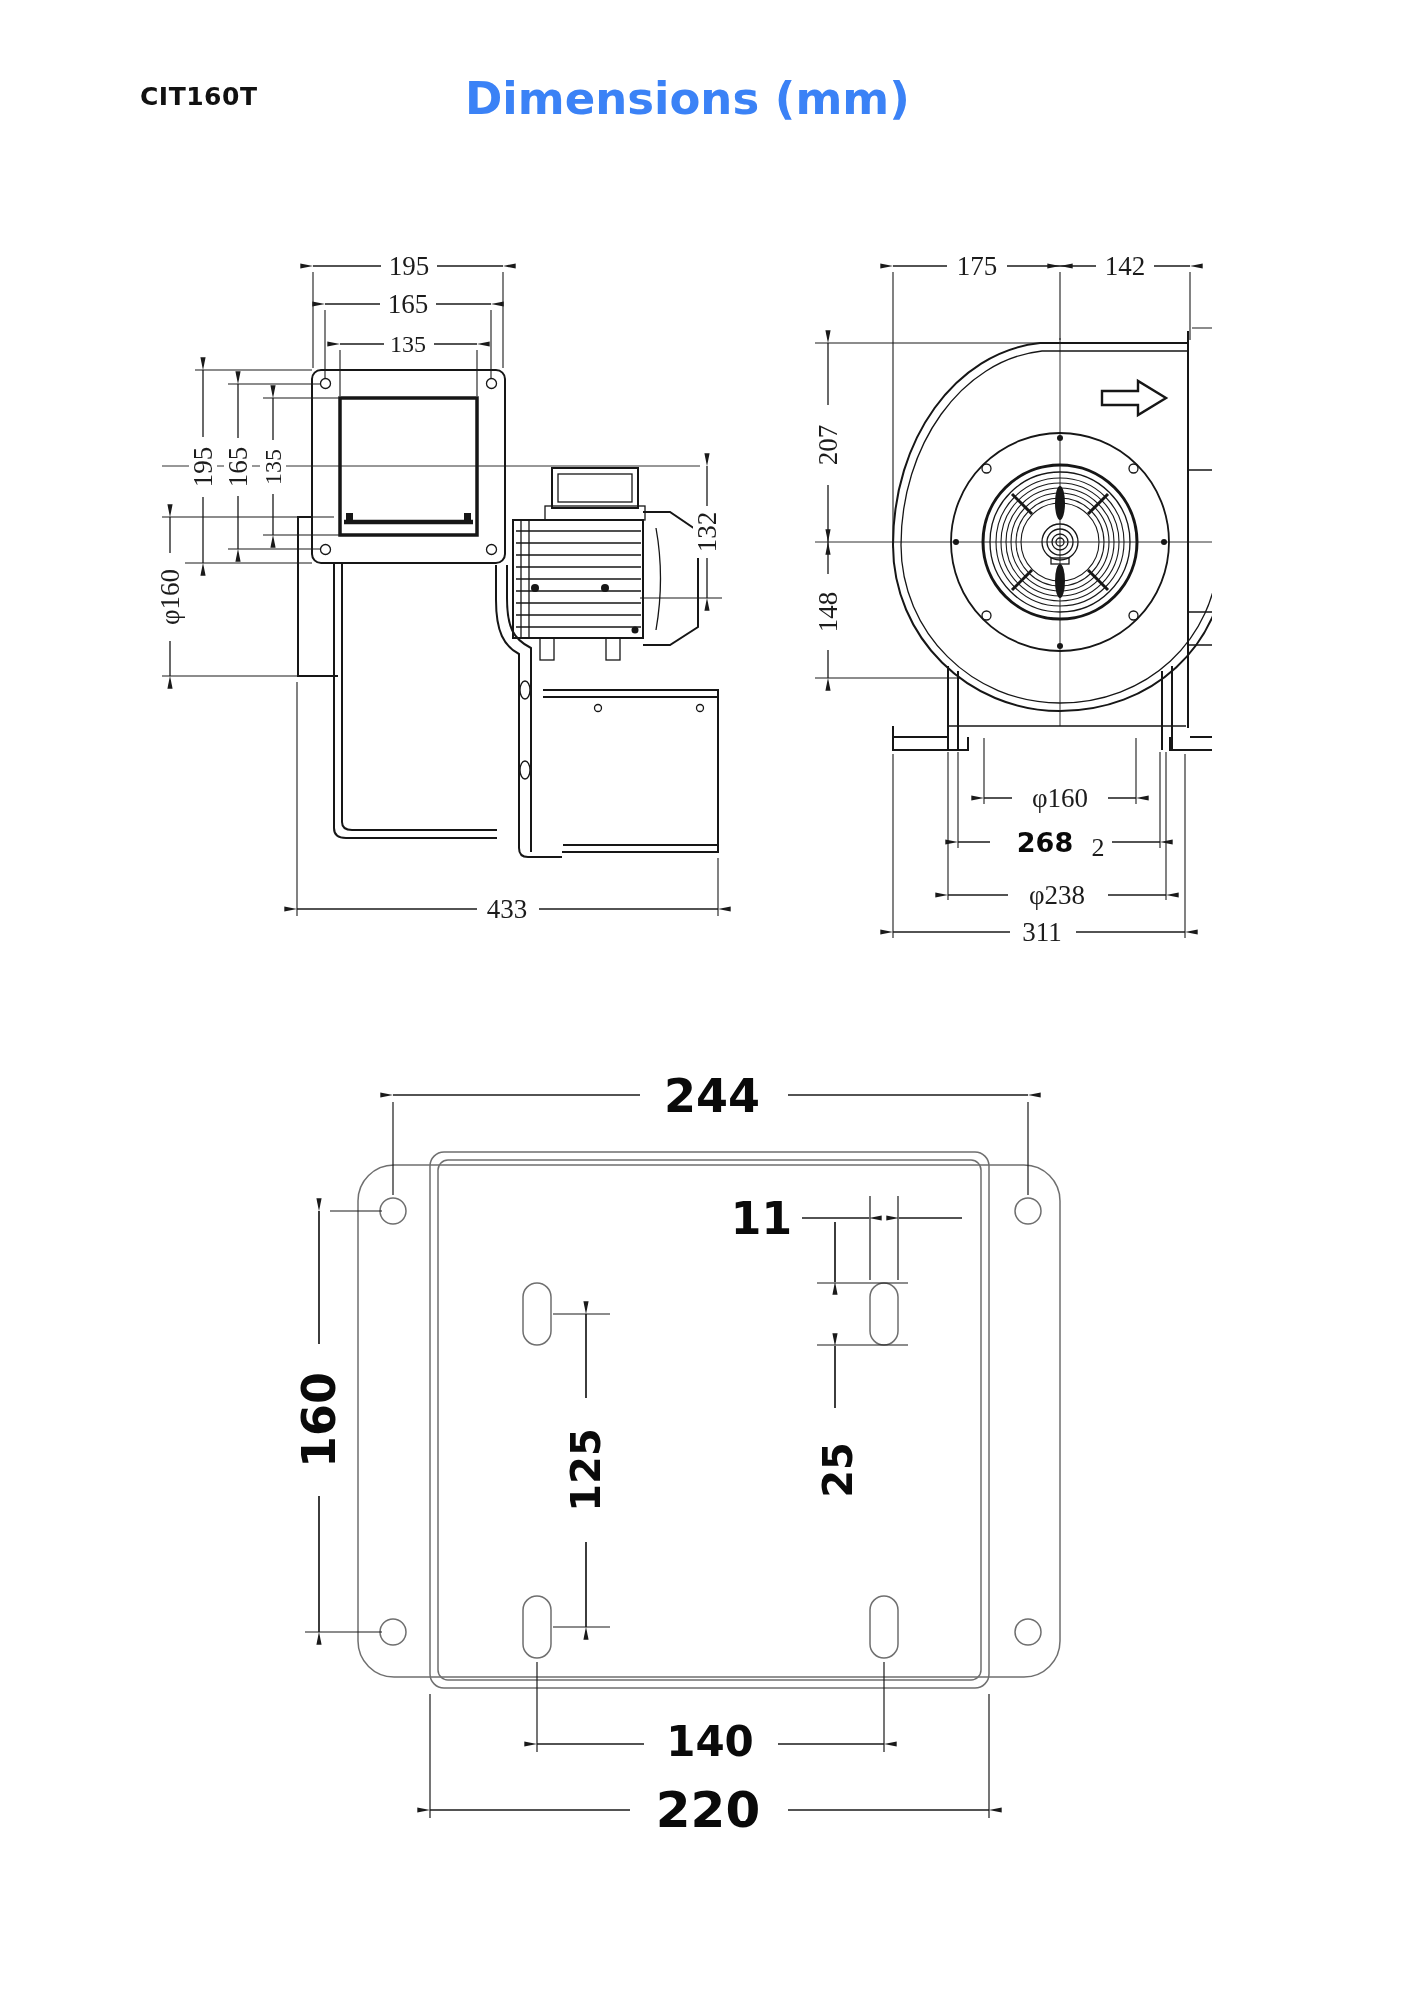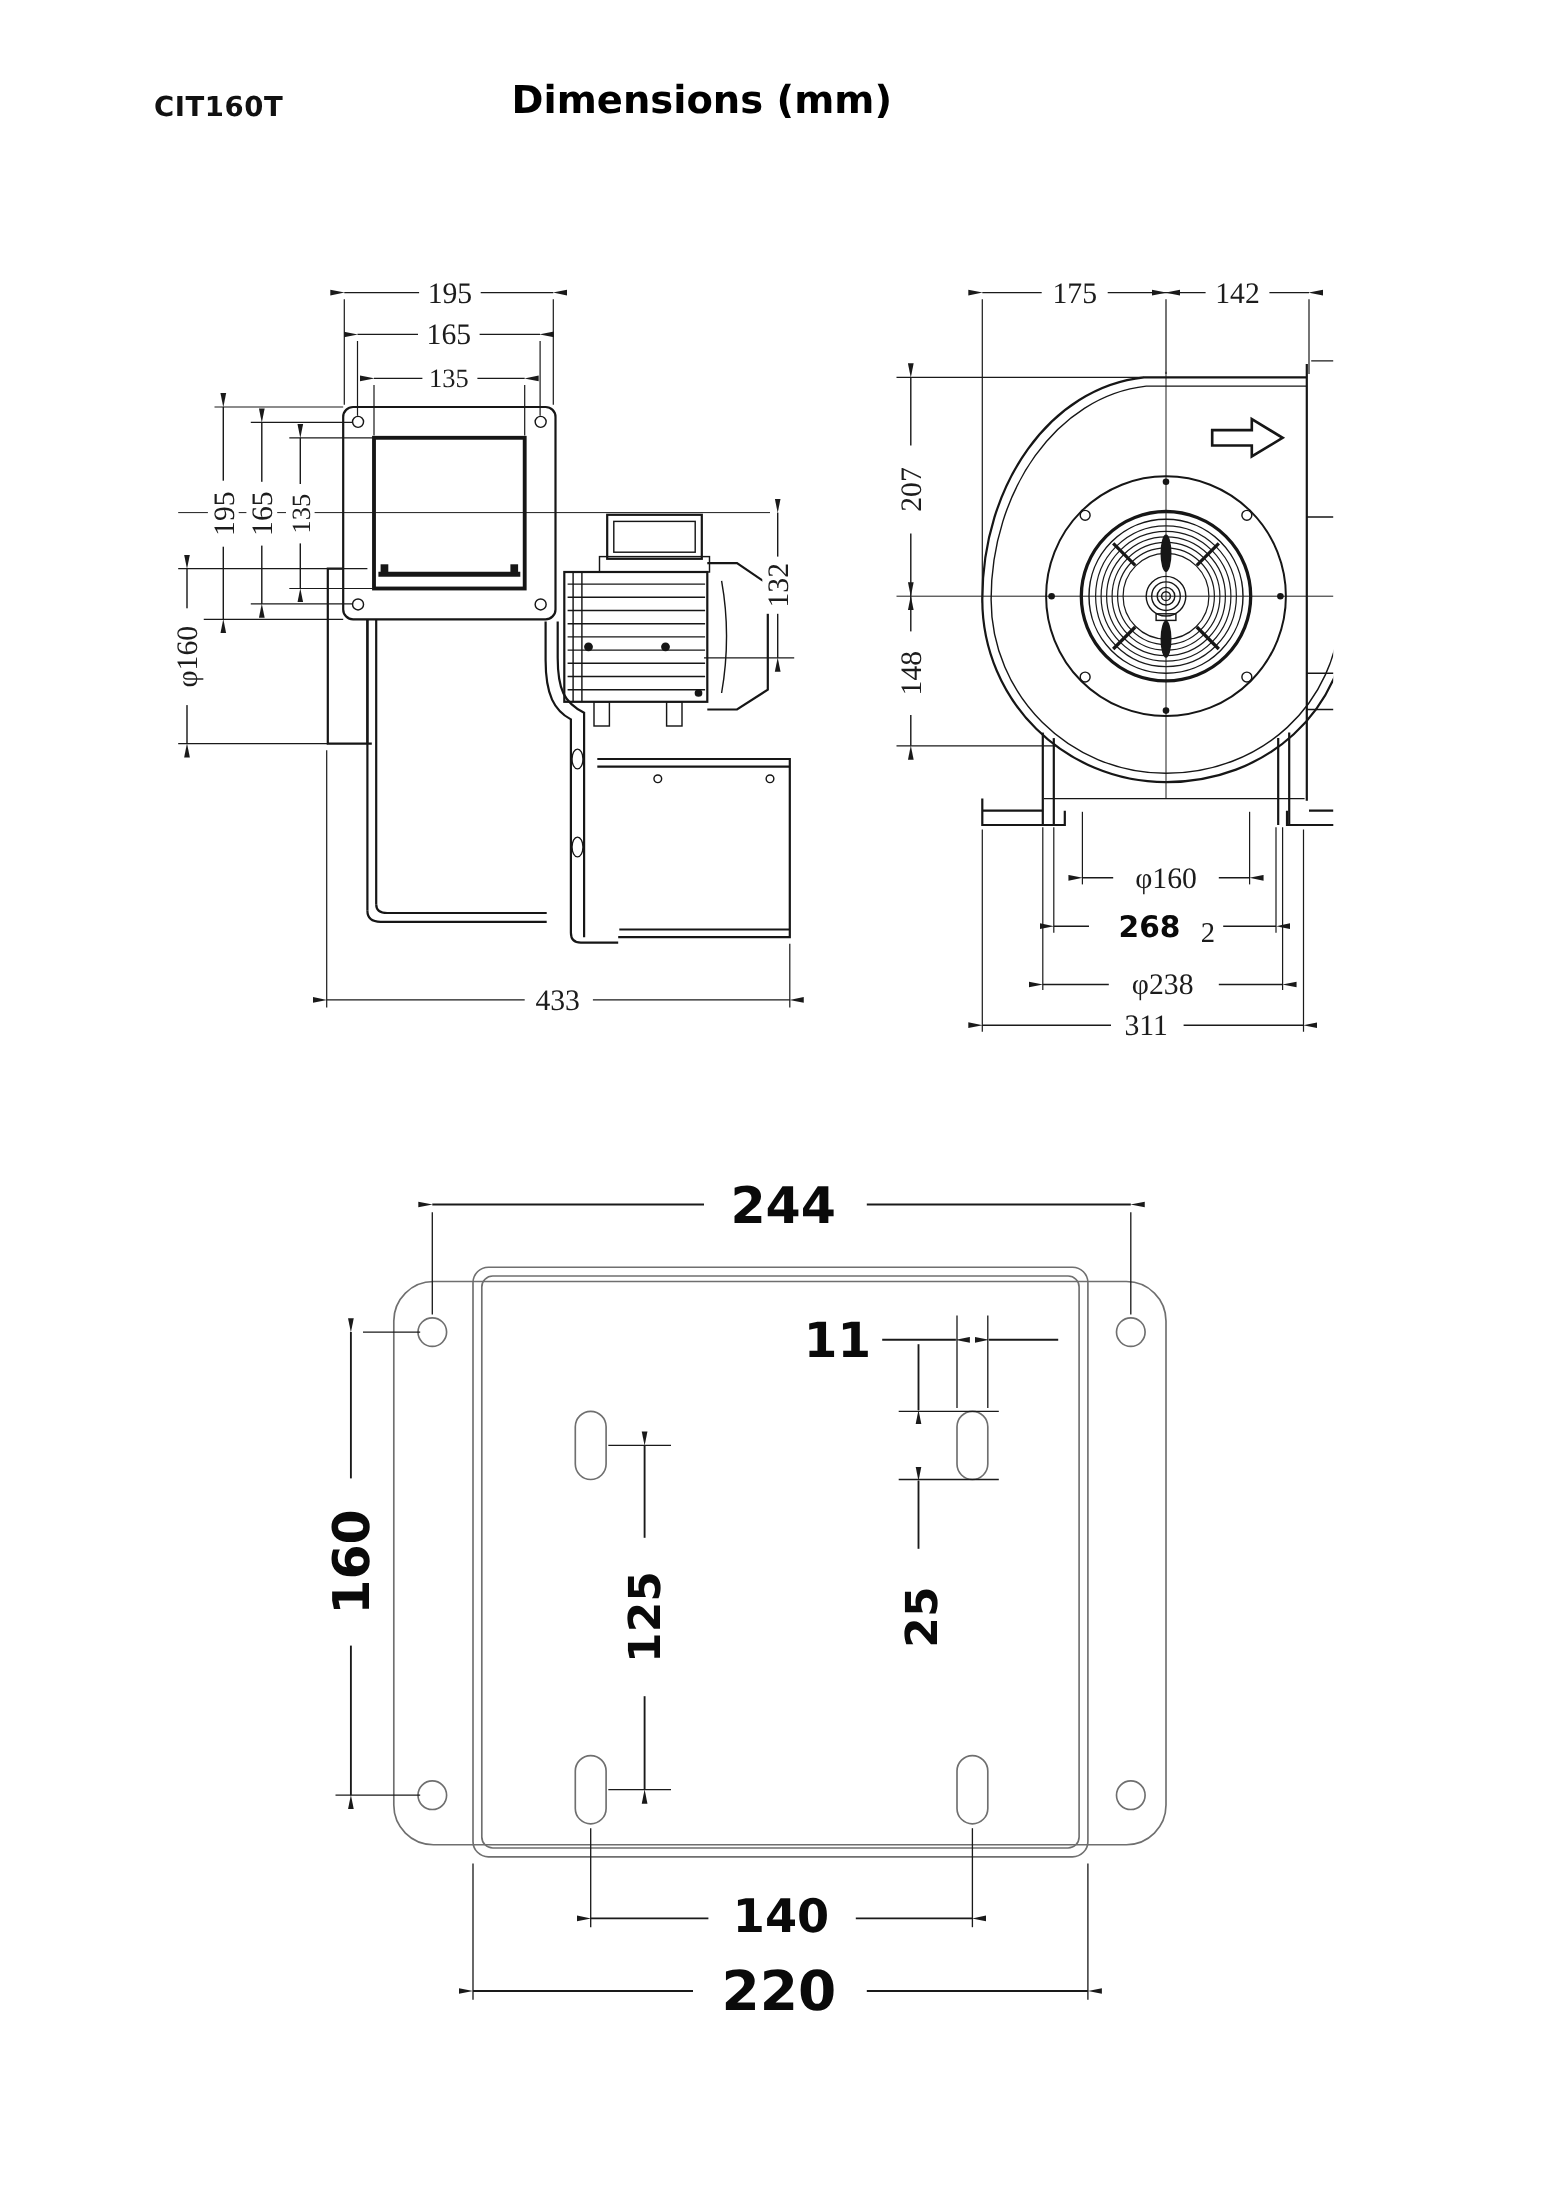--- a/index.html
+++ b/index.html
@@ -1,20 +1,20 @@
 <!DOCTYPE html>
 <html><head>
 <meta charset="utf-8">
 <style>
   html,body{margin:0;padding:0;background:#fff;}
   .page{position:relative;width:1212px;height:2000px;background:#ffffff;overflow:hidden;
         font-family:"Liberation Sans",sans-serif;}
   .hdr-model{position:absolute;left:140px;top:82px;font-size:25px;font-weight:600;color:#111;
         letter-spacing:.5px;font-family:"DejaVu Sans",sans-serif;}
-  .hdr-title{position:absolute;left:465px;top:72px;font-size:35px;font-weight:600;color:#000000;
+  .hdr-title{position:absolute;left:465px;top:72px;font-size:45px;font-weight:600;color:#3b82f6;
         font-family:"DejaVu Sans",sans-serif;}
   svg{position:absolute;left:0;top:0;}
   svg text{font-family:"Liberation Serif",serif;font-size:27px;fill:#1c1c1c;}
   svg text.sm{font-size:24px;}
   svg text.bold{font-family:"DejaVu Sans",sans-serif;font-weight:700;fill:#0a0a0a;}
   .thin{stroke:#1a1a1a;stroke-width:1.1;fill:none;}
   .dim{stroke:#1a1a1a;stroke-width:1.3;fill:none;}
   .part{stroke:#161616;stroke-width:2;fill:none;}
   .part1{stroke:#161616;stroke-width:1.3;fill:none;}
   .thick{stroke:#161616;stroke-width:3.5;fill:none;}

